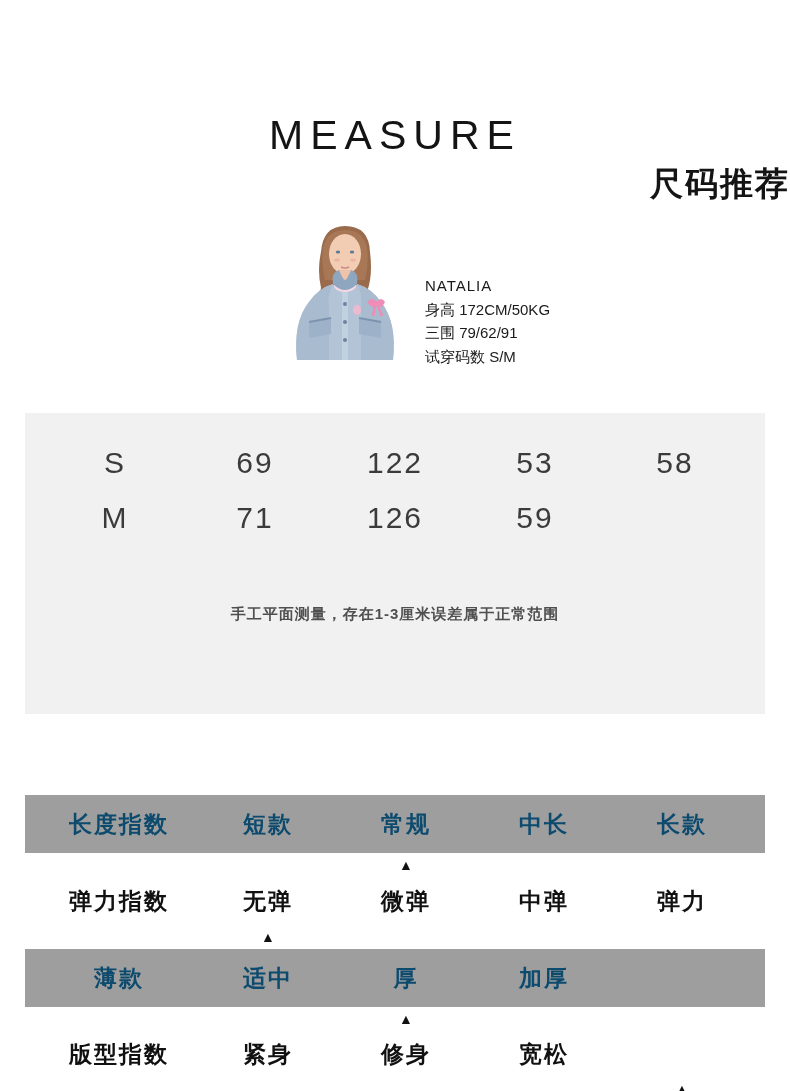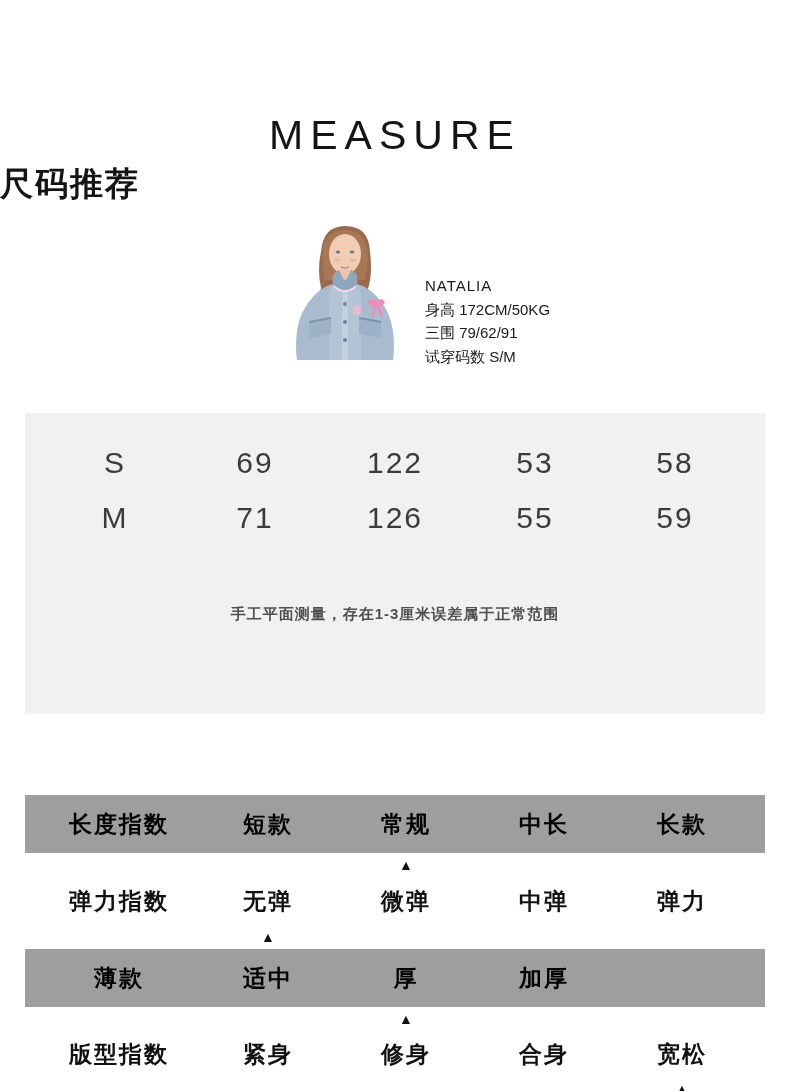--- a/index.html
+++ b/index.html
@@ -21,21 +21,21 @@
     top: 112px; left: 0; right: 0;
     text-align: center;
     font-size: 41px;
     font-weight: 500;
     letter-spacing: 7px;
     color: #141414;
   }
   .title-zh {
     position: absolute;
     top: 162px; left: 0; right: 0;
-    text-align: left;
+    text-align: right;
     font-size: 33px;
     font-weight: 700;
     letter-spacing: 2px;
     color: #141414;
     font-family: Liberation Serif, serif;
   }
 
   
   .model-block {
     position: absolute;
@@ -107,21 +107,21 @@
   .idx-grid {
     display: grid;
     grid-template-columns: 160px repeat(4, 1fr);
     padding: 0 14px;
     align-items: center;
   }
   .idx-grid > div { text-align: center; }
   .idx-bar {
     height: 58px;
     background: #9e9e9e;
-    color: #000000;
+    color: #0c4a6e;
     font-size: 23px;
     font-weight: 700;
     letter-spacing: 2px;
   }
   .idx-row-white {
     height: 48px;
     color: #111111;
     font-size: 23px;
     font-weight: 700;
     letter-spacing: 2px;
@@ -197,21 +197,20 @@
         <div>S</div>
         <div>69</div>
         <div>122</div>
         <div>53</div>
         <div>58</div>
       </div>
       <div class="size-row grid5">
         <div>M</div>
         <div>71</div>
         <div>126</div>
-        <div>55</div>
         <div>59</div>
       </div>
       <div class="size-note">手工平面测量，存在1-3厘米误差属于正常范围</div>
     </div>
   </div>
 
   <div class="index-section">
 
     <div class="idx-bar idx-grid">
       <div>长度指数</div>
@@ -242,21 +241,20 @@
       <div>加厚</div>
     </div>
     <div class="marker-row idx-grid">
       <div class="marker" style="grid-column: 3;">▲</div>
     </div>
 
     <div class="idx-row-white last idx-grid">
       <div>版型指数</div>
       <div>紧身</div>
       <div>修身</div>
-      <div>合身</div>
       <div>宽松</div>
     </div>
     <div class="marker-row idx-grid">
       <div class="marker" style="grid-column: 5;">▲</div>
     </div>
 
   </div>
 </div>
 
 </body></html>

